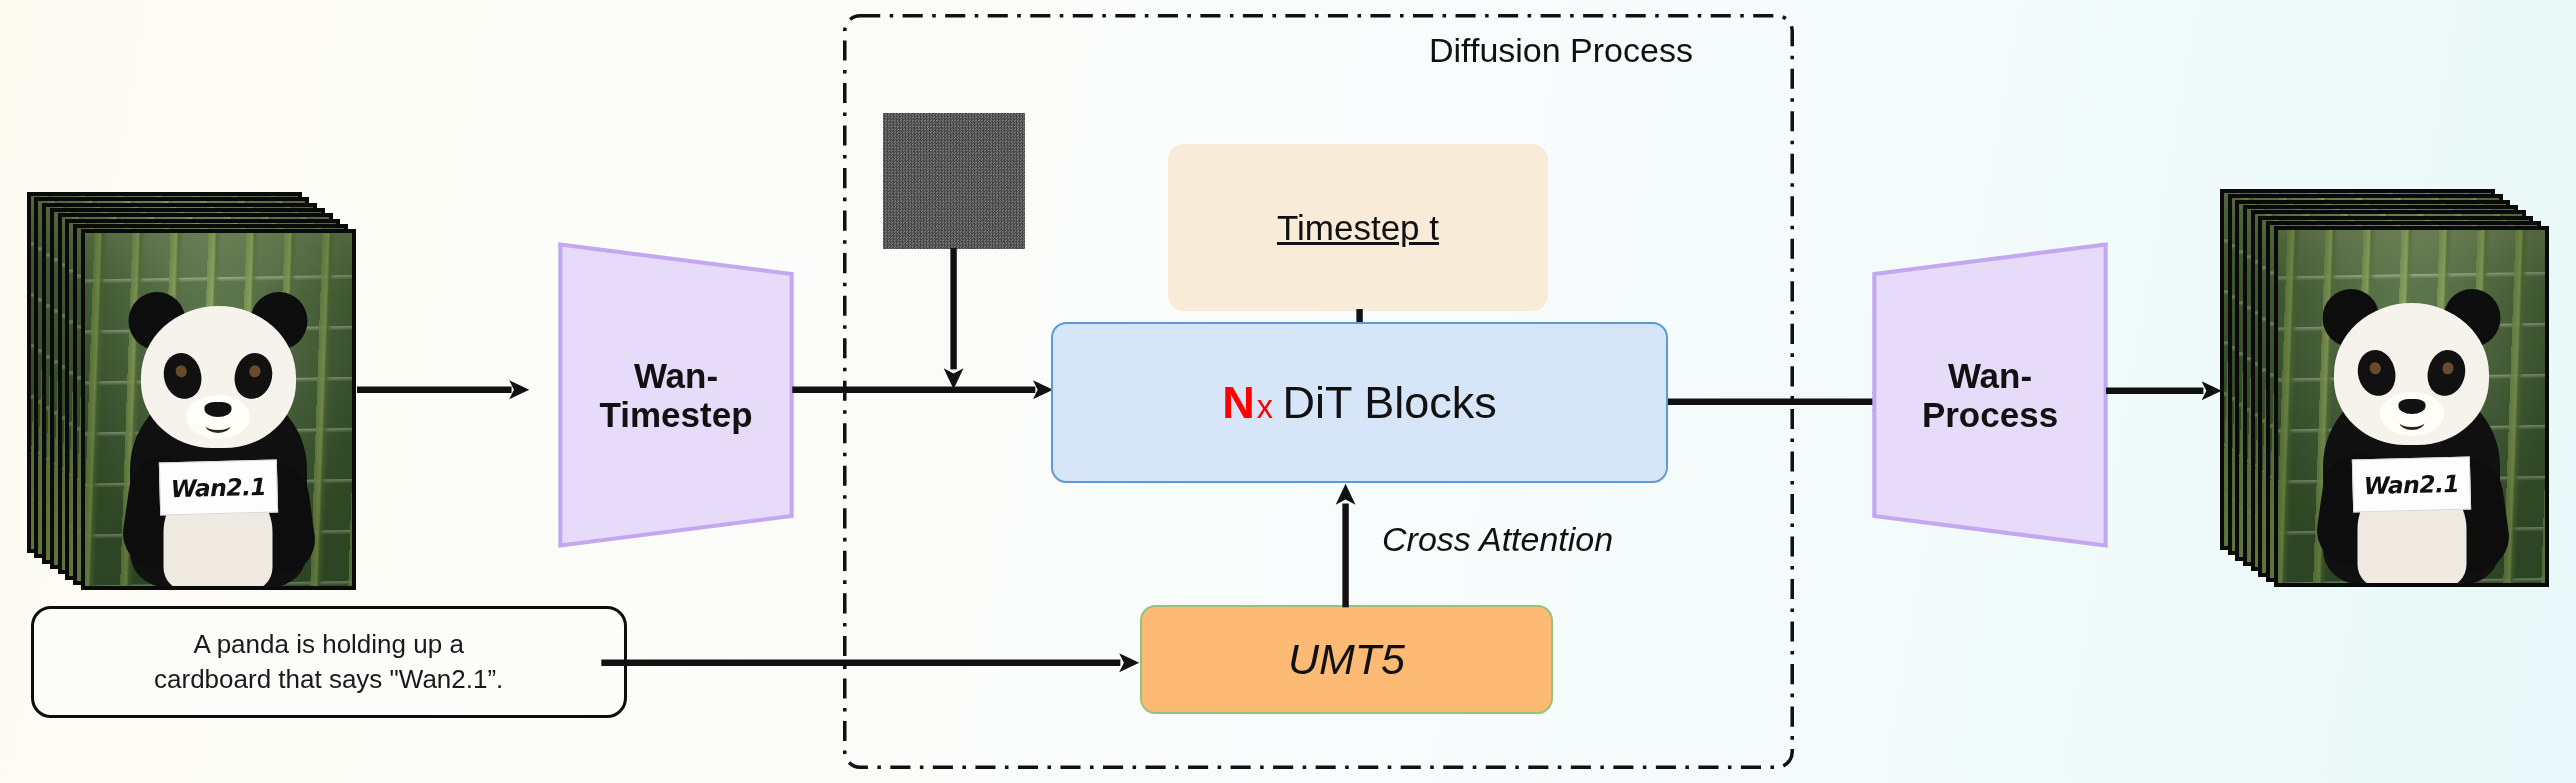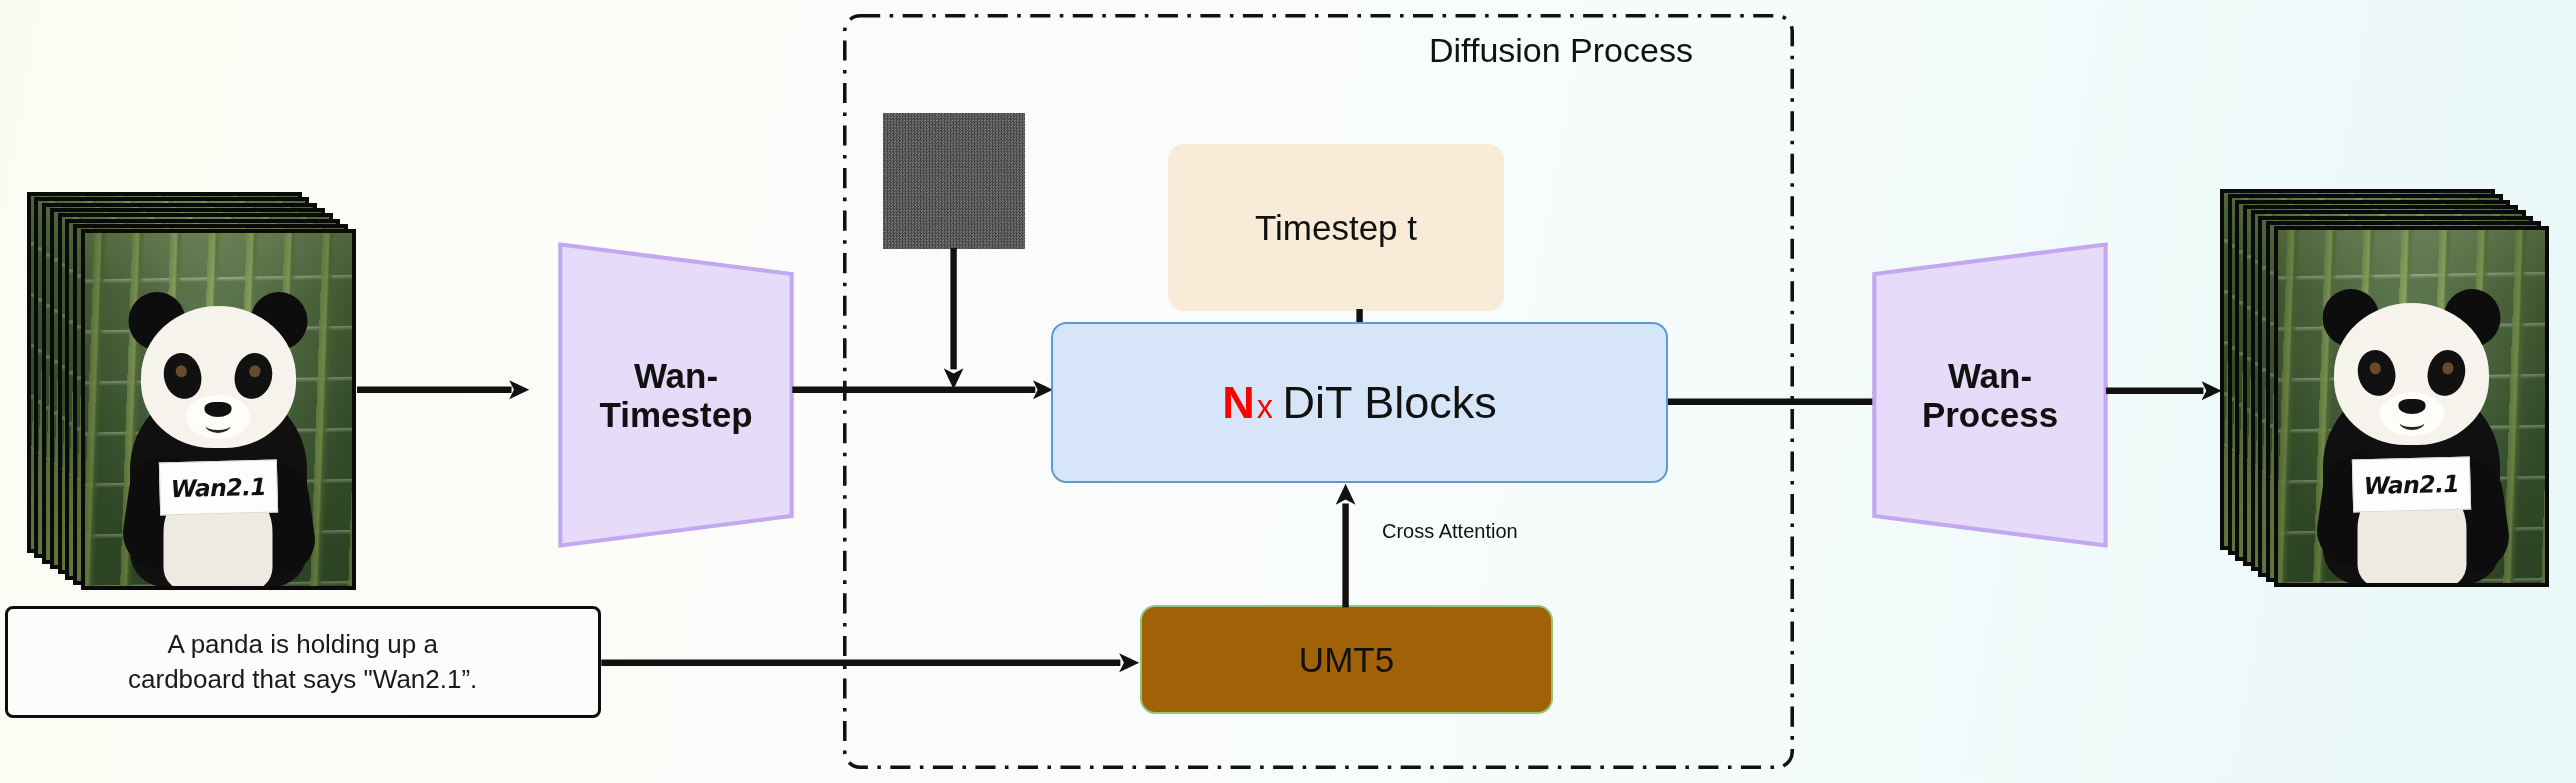--- a/index.html
+++ b/index.html
@@ -87,33 +87,33 @@
     background-blend-mode:overlay,multiply,normal;
   }
 
   
   .rbox{
     position:absolute;display:flex;align-items:center;justify-content:center;
     border-radius:15.4px;text-align:center;box-sizing:border-box;
   }
   .box-ts{background:#f8ecd8;border:1.2px solid #f8ecd8;font-size:35px;color:#111;}
   .box-dit{background:#d6e6f8;border:2.4px solid #5b9bd5;font-size:45px;color:#111;}
-  .box-umt5{background:#a16207;border:2.4px solid #93c47d;font-size:35px;color:#111;}
+  .box-umt5{background:#fdba74;border:2.4px solid #93c47d;font-size:43px;color:#111;font-style:italic;}
   .box-prompt{
-    background:#fcfcfa;border:3.5px solid #0d0d0d;border-radius:8px;
-    font-size:26px;color:#1a1a1a;line-height:1.35;padding:0 20px;
+    background:#fcfcfa;border:3.5px solid #0d0d0d;border-radius:20px;
+    font-size:26px;color:#1a1a1a;line-height:1.35;padding:0 20px;margin-left:26px;
   }
 
   .dit-n{color:#ff0000;font-weight:700;}
   .dit-x{color:#ff0000;font-weight:400;font-size:0.72em;padding:0 .10em 0 .06em;}
 
   
   .lbl{position:absolute;color:#111;white-space:nowrap;}
   .lbl-diffusion{font-size:34px;}
-  .lbl-cross{font-size:20px;}
+  .lbl-cross{font-size:34px;font-style:italic;}
 
   
   .conn{position:absolute;overflow:visible;}
 </style>
 </head>
 <body>
 
 <div id="stage">
 
   <div class="node" style="left:843px;top:13.6px;width:951px;height:755px;">
@@ -212,21 +212,21 @@
     <polygon points="442,20 408,4 416,20 408,36" fill="#111"></polygon>
   </svg>
 
   <div class="noise" style="left:883px;top:113px;width:142px;height:136px;"></div>
 
   <svg class="conn" style="left:939px;top:247px;width:35px;height:145px;" viewBox="0 0 60 245" width="35" height="145">
     <line x1="25" y1="0" x2="25" y2="208" stroke="#111" stroke-width="11"></line>
     <polygon points="25,242 8,206 25,215 42,206" fill="#111"></polygon>
   </svg>
 
-  <div class="rbox box-ts" style="left:1168px;top:144px;width:336px;height:167px;">
+  <div class="rbox box-ts" style="left:1168px;top:144px;width:380px;height:167px;text-decoration:underline;">
     <span>Timestep t</span>
   </div>
 
   <svg class="conn" style="left:1345px;top:309px;width:35px;height:38px;" viewBox="0 0 60 65" width="35" height="38">
     <line x1="25" y1="0" x2="25" y2="28" stroke="#111" stroke-width="11"></line>
     <polygon points="25,62 8,26 25,35 42,26" fill="#111"></polygon>
   </svg>
 
   <div class="rbox box-dit" style="left:1051px;top:322px;width:617px;height:161px;">
     <span style="display:inline-flex;align-items:baseline;">

